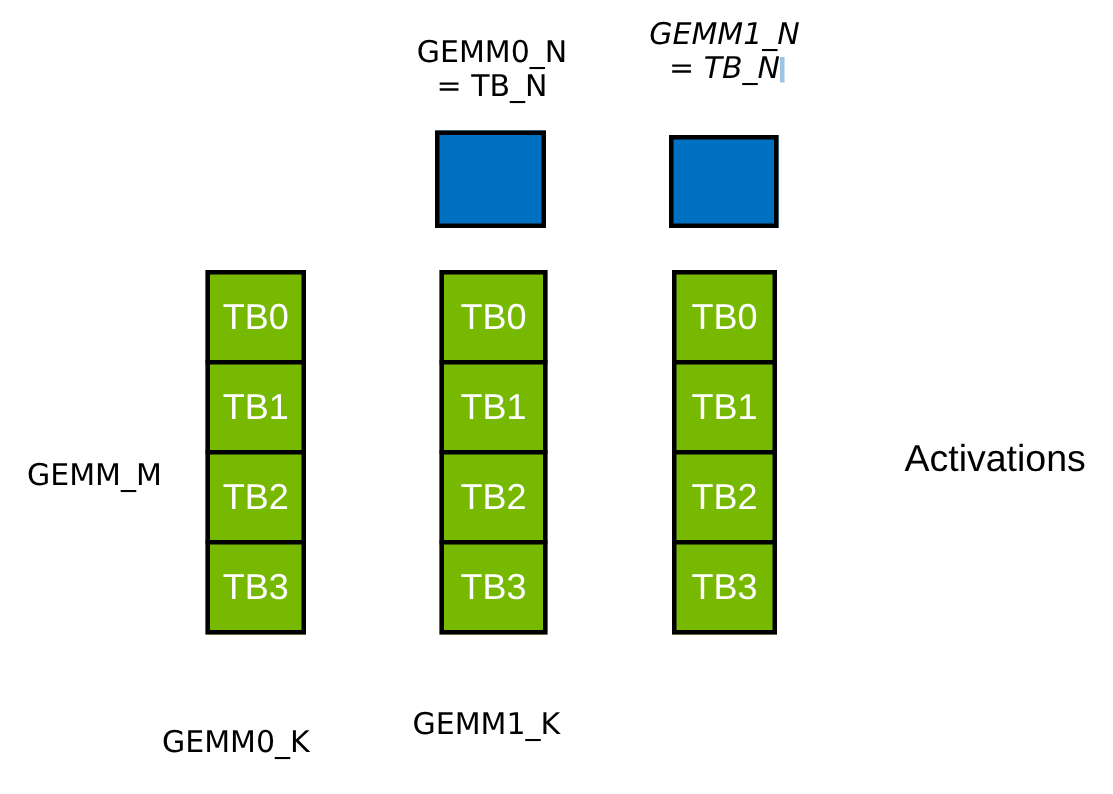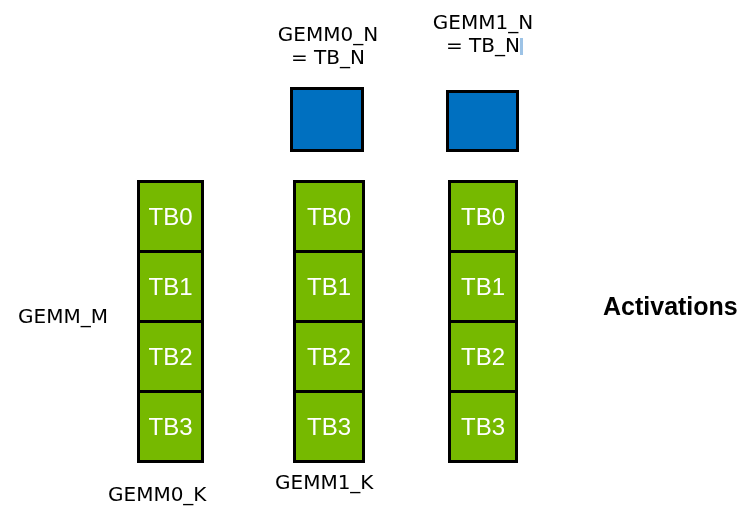--- a/index.html
+++ b/index.html
@@ -43,50 +43,50 @@
   }
   .weights-block {
     background: var(--weight-blue, #0070C0);
   }
   .column {
     position: absolute;
   }
   .tb {
     box-sizing: border-box;
     width: 100%;
-    height: 73px;
+    height: 63px;
     margin-top: -3px;
     border: 3px solid var(--outline, #000000);
     background: var(--activation-green, #76B900);
     color: var(--tb-text, #ffffff);
     display: flex;
     align-items: center;
     justify-content: center;
     font-family: "Liberation Sans", sans-serif;
     font-size: 24px;
   }
   .tb:first-child { margin-top: 0; }
   .cursor-artifact {
     position: absolute;
     width: 3px;
     height: 17px;
     background: var(--cursor-blue, #9DC3E6);
   }
   
   .top-label-0 { left: 253px; top: 23px; }
-  .top-label-1 { left: 408px; top: 11px; }
+  .top-label-1 { left: 408px; top: 11px; font-style: italic; }
   .blue-0 { left: 290px; top: 87px; width: 74px; height: 65px; }
   .blue-1 { left: 446px; top: 90px; width: 73px; height: 62px; }
   .caret-pos { left: 520px; top: 38px; }
   .col-0 { left: 137px; top: 180px; width: 67px; }
   .col-1 { left: 293px; top: 180px; width: 72px; }
   .col-2 { left: 448px; top: 180px; width: 70px; }
   .gemm-m-pos { left: 18px; top: 305px; }
   .weights-pos { left: 604px; top: 104px; }
-  .activations-pos { left: 603px; top: 291px; font-weight: bold; }
+  .activations-pos { left: 603px; top: 291px; }
   .gemm0k-pos { left: 108px; top: 483px; }
   .gemm1k-pos { left: 275px; top: 460px; margin-top: 11px; }
 </style>
 </head>
 <body>
 
 <div class="canvas">
 
   <div class="top-label gemm-font top-label-0">
     <div>GEMM0_N</div>

